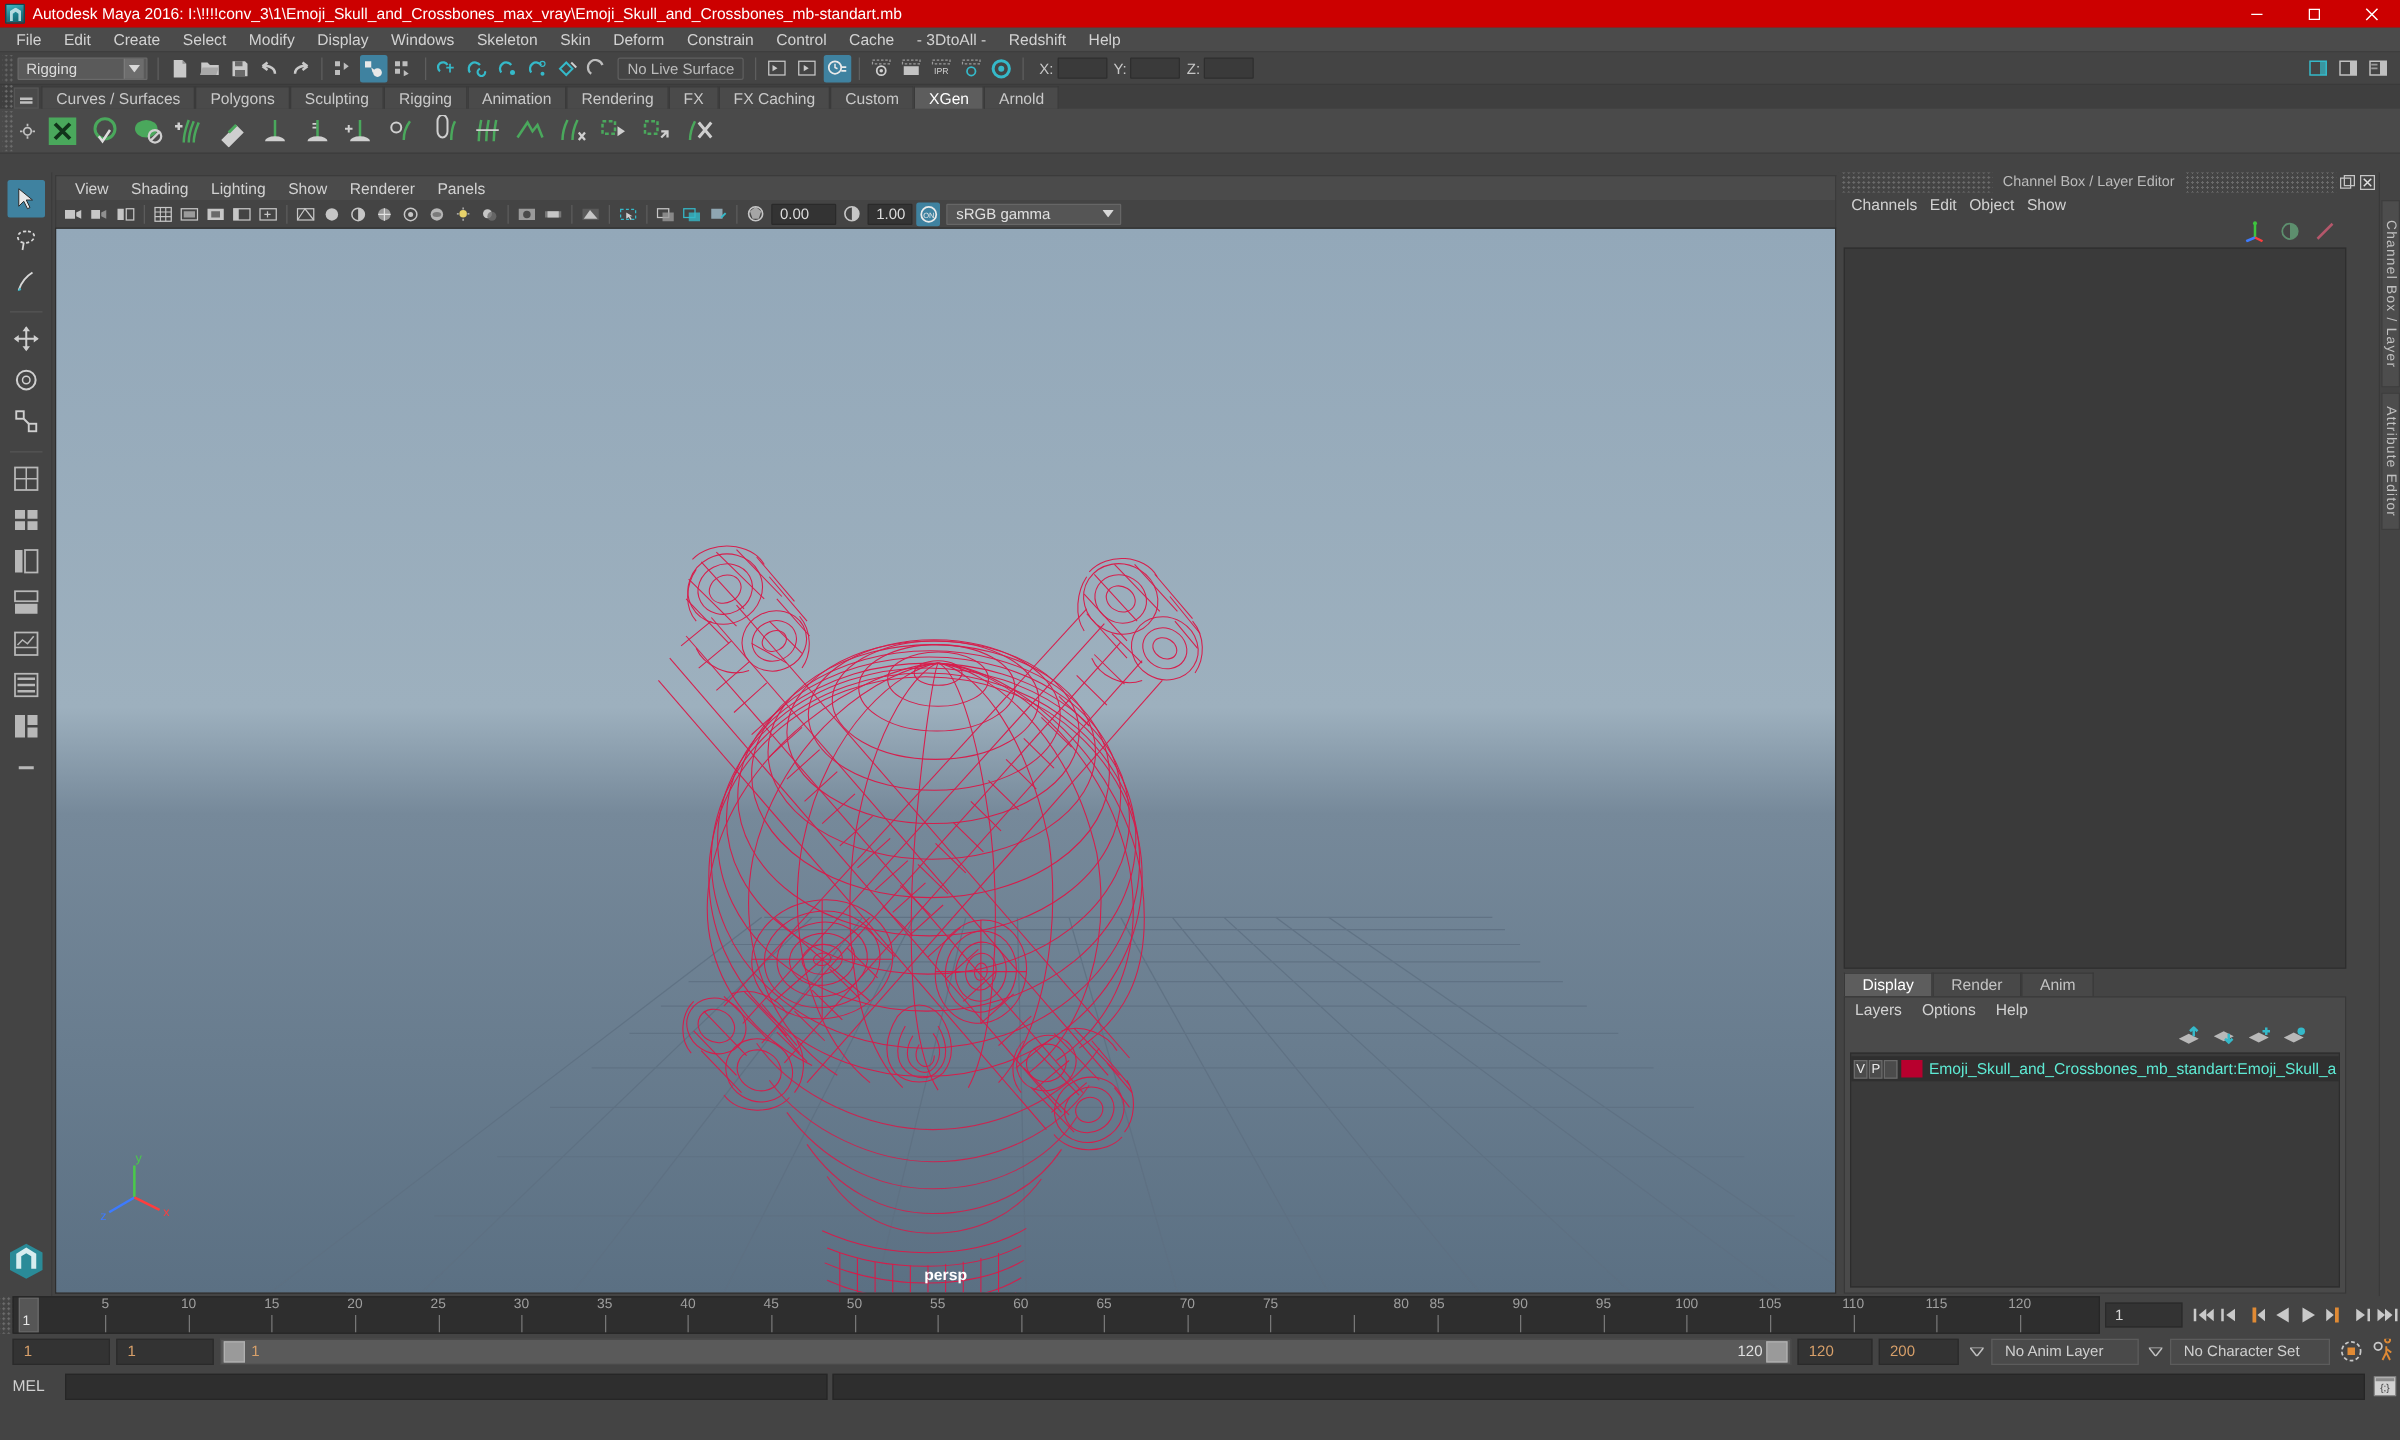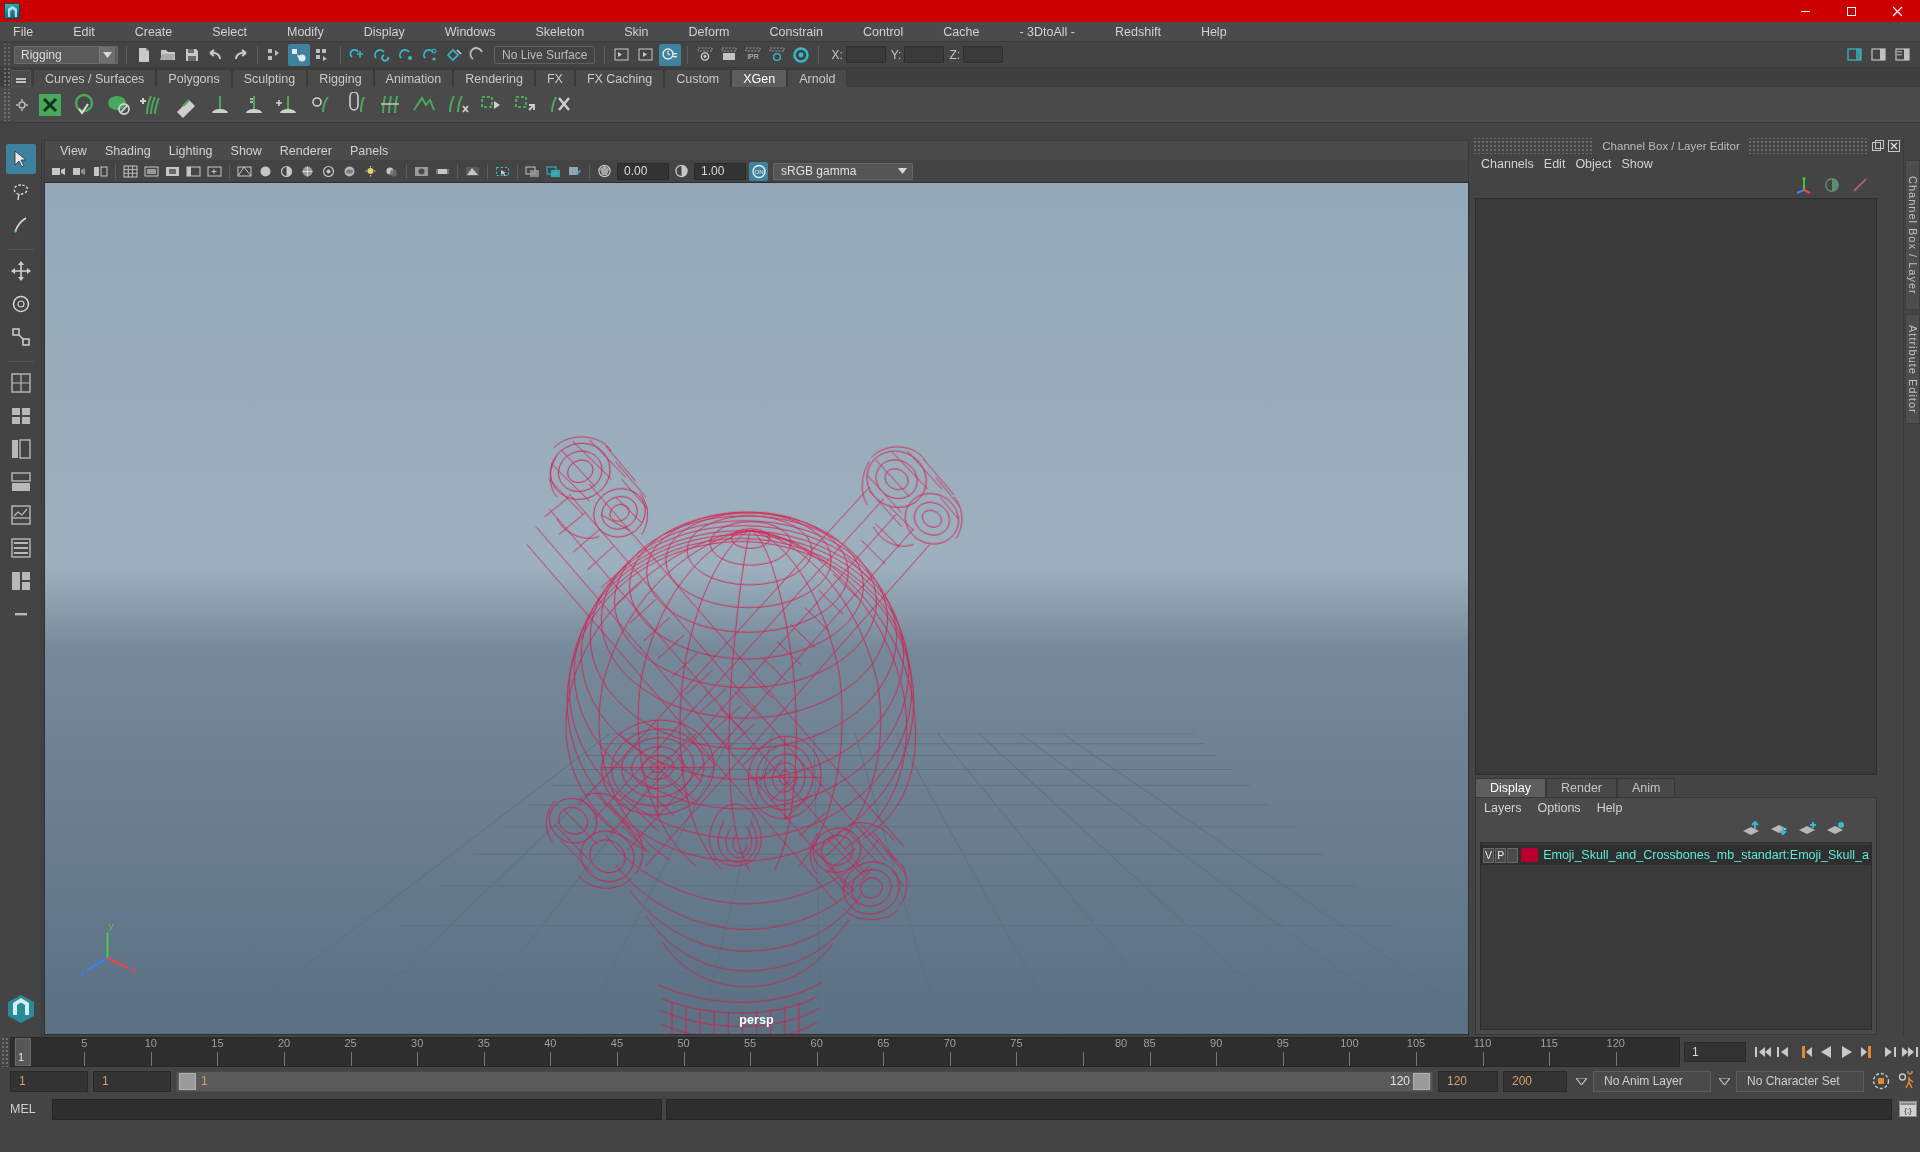--- a/index.html
+++ b/index.html
@@ -33,21 +33,21 @@
   .winbtns { position: absolute; right: 0; top: 0; height: 22px; display: flex; }
   .winbtn {
     width: 46px; height: 22px; display: flex; align-items: center; justify-content: center;
     color: #fff; font-size: 14px;
   }
   .winbtn svg { display:block; }
 
   
   .menubar {
     height: 20px; background: #4b4b4b; display: flex; align-items: center;
-    padding-left: 4px; border-bottom: 1px solid #3b3b3b; gap: 22px;
+    padding-left: 4px; border-bottom: 1px solid #3b3b3b;
   }
   .menuitem {
     padding: 2px 9px; font-size: 12.5px; color: #d2d2d2; white-space: nowrap; line-height: 16px;
   }
 
   
   .toolbar {
     height: 26px; background: #444444; display: flex; align-items: center;
     border-bottom: 1px solid #3a3a3a; padding-left: 2px;
   }
@@ -213,20 +213,21 @@
      border-top:1px solid #4e4e4e; background:#444444;}
   .status-text { font-size: 12.5px; color: #c4c4c4; }
 </style>
 </head>
 <body>
 
 <div id="app">
 
   <div class="titlebar">
     <div class="tlogo"></div>
+    <div class="ttext">Autodesk Maya 2016: I:\!!!!conv_3\1\Emoji_Skull_and_Crossbones_max_vray\Emoji_Skull_and_Crossbones_mb-standart.mb</div>
     <div class="winbtns">
       <div class="winbtn">
         <svg width="11" height="11" viewBox="0 0 11 11">
             <rect x="1" y="5" width="9" height="1" fill="#fff"></rect>
           </svg>
       </div>
       <div class="winbtn">
         <svg width="11" height="11" viewBox="0 0 11 11">
             <rect x="1.5" y="1.5" width="8" height="8" fill="none" stroke="#fff" stroke-width="1"></rect>
           </svg>
@@ -835,21 +836,21 @@
               <path d="M7.5 1.4 L12 5 L10 11 L5 11 L3 5 Z" fill="#c6c6c6" opacity=".75"></path>
             </svg>
         </div>
         <div class="numfield" style="width:52px;">0.00</div>
         <div class="vtb">
           <svg width="15" height="14" viewBox="0 0 15 14">
               <circle cx="7.5" cy="7" r="5.6" fill="none" stroke="#c6c6c6" stroke-width="1.3"></circle>
               <path d="M7.5 1.4 a5.6 5.6 0 0 1 0 11.2 z" fill="#c6c6c6"></path>
             </svg>
         </div>
-        <div class="numfield" style="width:52px;">1.00</div>
+        <div class="numfield" style="width:36px;">1.00</div>
         <div class="vtb on">
           <svg width="16" height="15" viewBox="0 0 16 15">
               <circle cx="8" cy="7.5" r="6" fill="none" stroke="#eaeaea" stroke-width="1.4"></circle>
               <text x="8" y="10" font-size="6" fill="#eaeaea" text-anchor="middle" font-family="Liberation Sans">ON</text>
             </svg>
         </div>
         <div class="gammasel">
           <span>sRGB gamma</span>
           <span class="ga">
             <svg width="9" height="6" viewBox="0 0 9 6">

